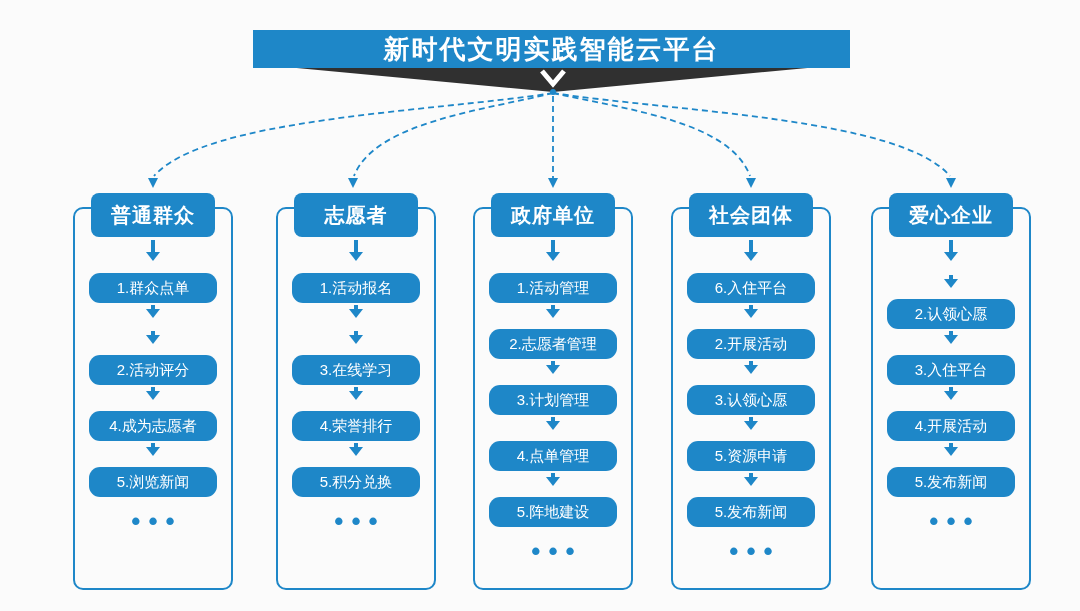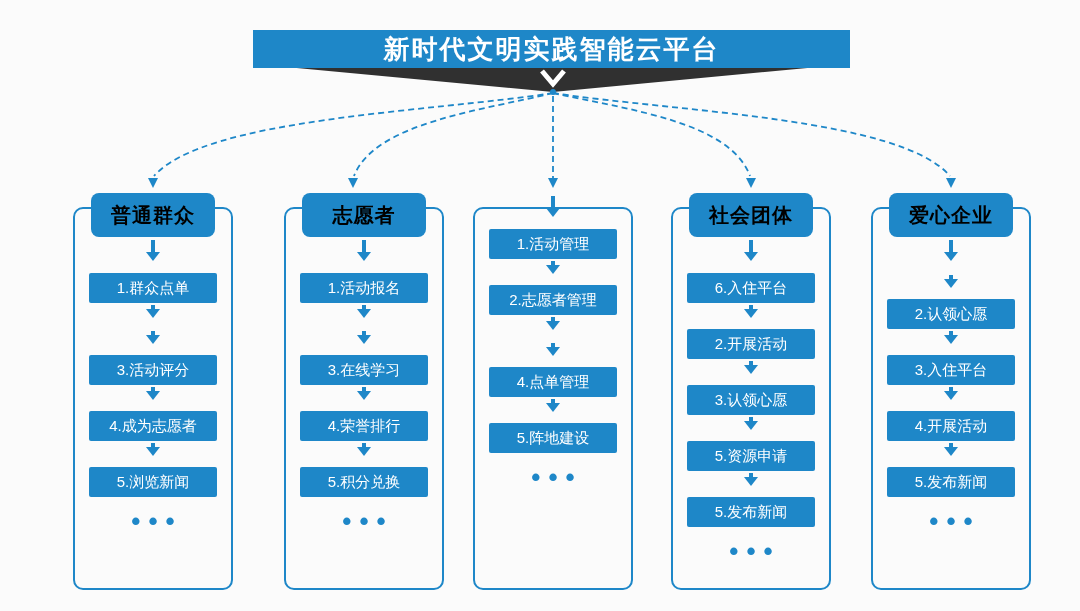--- a/index.html
+++ b/index.html
@@ -53,28 +53,28 @@
   }
   .content{
     position:relative;
     display:flex;flex-direction:column;align-items:center;
     width:100%;height:100%;
   }
   .col-header{
     width:124px;height:44px;flex:0 0 44px;
     background:var(--primary);
     border-radius:8px;
-    color:#000000;font-size:20px;font-weight:bold;letter-spacing:1px;
+    color:#ffffff;font-size:20px;font-weight:bold;letter-spacing:1px;
     display:flex;align-items:center;justify-content:center;
     z-index:2;
   }
   .step{
     width:128px;height:30px;flex:0 0 30px;
     background:var(--primary);
-    border-radius:2px;
+    border-radius:11px;
     color:#ffffff;font-size:15px;
     display:flex;align-items:center;justify-content:center;
     white-space:nowrap;
   }
   .v-arrow{
     width:14px;display:flex;flex-direction:column;align-items:center;
     flex:0 0 26px;height:26px;padding:2px 0;box-sizing:border-box;
   }
   .v-arrow.long{flex:0 0 36px;height:36px;padding:3px 0;}
   .v-arrow .stem{width:4px;flex:1;background:var(--primary);}
@@ -128,36 +128,36 @@
         </div>
       <div class="step">1.群众点单</div>
       <div class="v-arrow">
           <div class="stem"></div>
           <div class="head"></div>
         </div>
       <div class="v-arrow">
           <div class="stem"></div>
           <div class="head"></div>
         </div>
-      <div class="step">3.活动评分</div>
+      <div class="step">2.活动评分</div>
       <div class="v-arrow">
           <div class="stem"></div>
           <div class="head"></div>
         </div>
       <div class="step">4.成为志愿者</div>
       <div class="v-arrow">
           <div class="stem"></div>
           <div class="head"></div>
         </div>
       <div class="step">5.浏览新闻</div>
       <div class="more">•••</div>
     </div>
   </div>
 
-  <div class="column" style="left:284px">
+  <div class="column" style="left:276px">
     <div class="frame"></div>
     <div class="content">
       <div class="col-header">志愿者</div>
       <div class="v-arrow long">
           <div class="stem"></div>
           <div class="head"></div>
         </div>
       <div class="step">1.活动报名</div>
       <div class="v-arrow">
           <div class="stem"></div>
@@ -178,34 +178,36 @@
           <div class="head"></div>
         </div>
       <div class="step">5.积分兑换</div>
       <div class="more">•••</div>
     </div>
   </div>
 
   <div class="column" style="left:473px">
     <div class="frame"></div>
     <div class="content">
+      <div class="col-header">政府单位</div>
       <div class="v-arrow long">
           <div class="stem"></div>
           <div class="head"></div>
         </div>
       <div class="step">1.活动管理</div>
       <div class="v-arrow">
           <div class="stem"></div>
           <div class="head"></div>
         </div>
       <div class="step">2.志愿者管理</div>
       <div class="v-arrow">
           <div class="stem"></div>
           <div class="head"></div>
         </div>
+      <div class="step">3.计划管理</div>
       <div class="v-arrow">
           <div class="stem"></div>
           <div class="head"></div>
         </div>
       <div class="step">4.点单管理</div>
       <div class="v-arrow">
           <div class="stem"></div>
           <div class="head"></div>
         </div>
       <div class="step">5.阵地建设</div>

